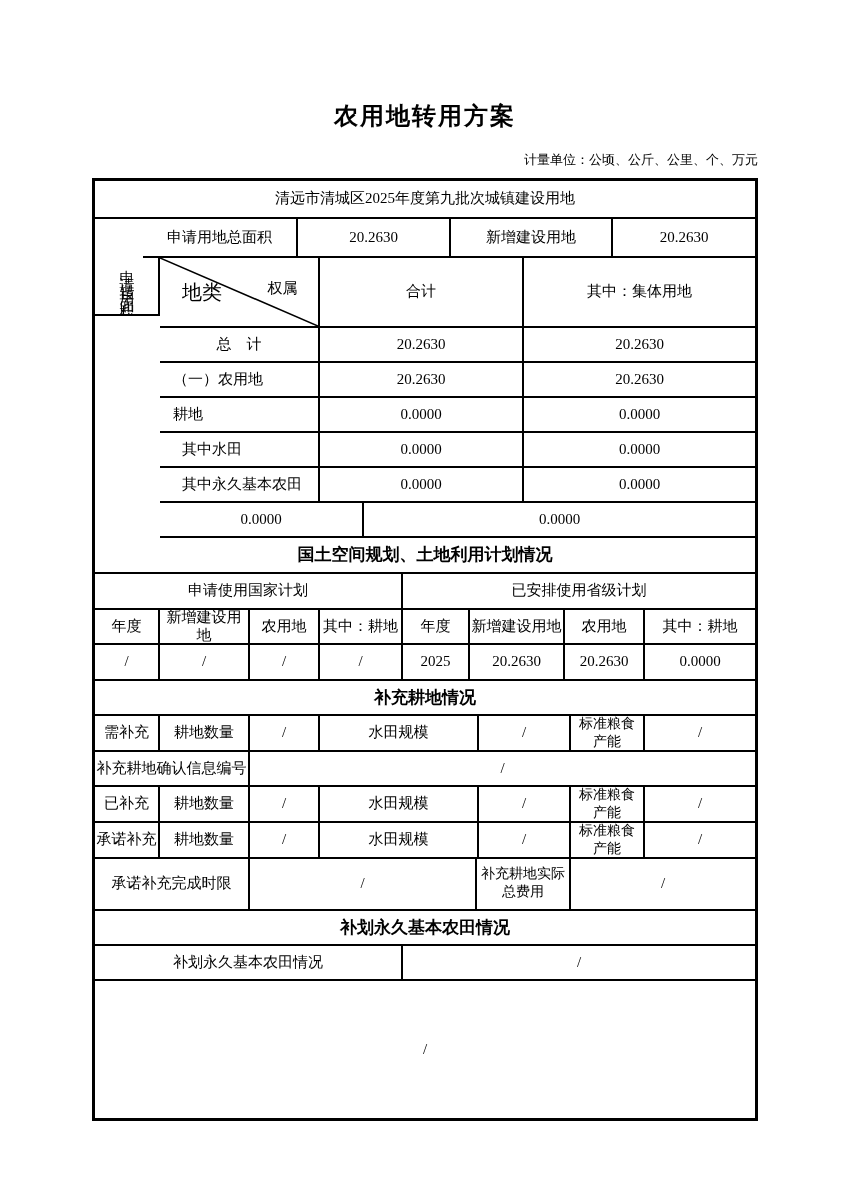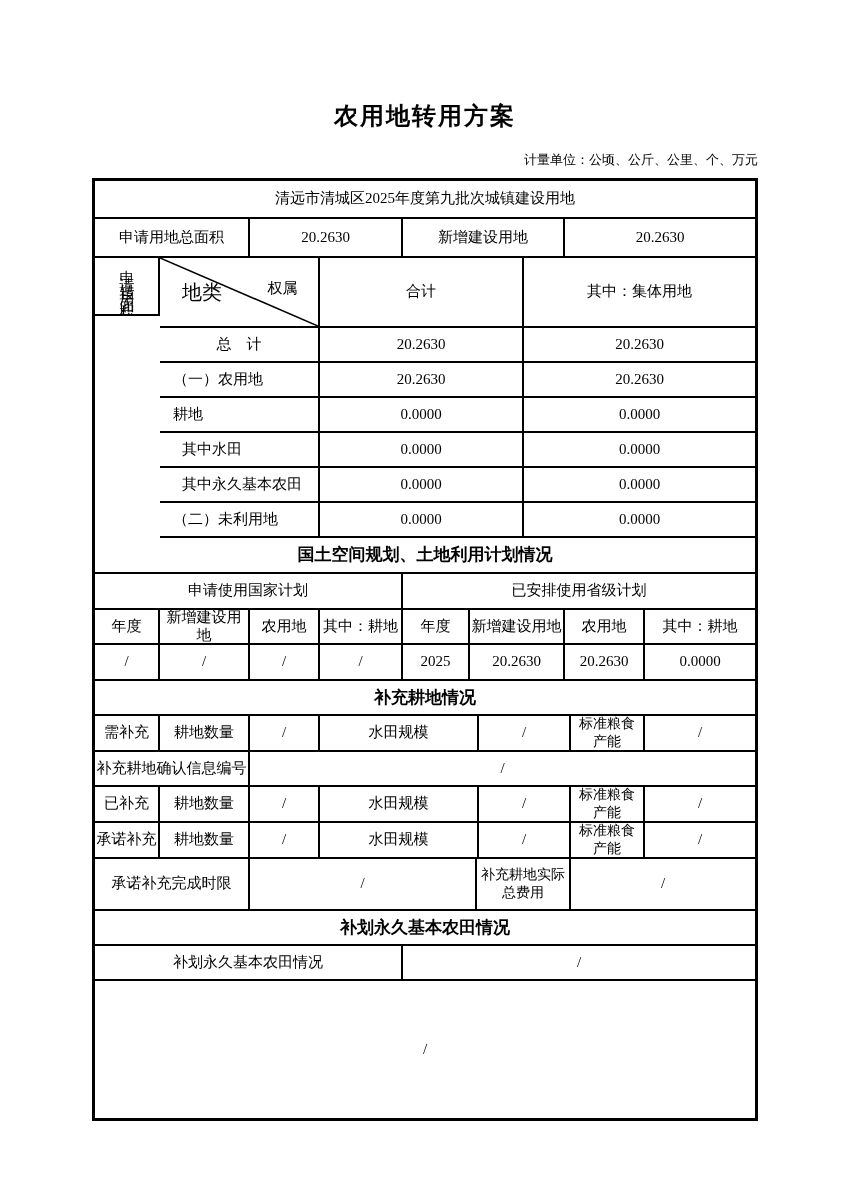--- a/index.html
+++ b/index.html
@@ -40,27 +40,27 @@
     line-height: 1.25;
     height: 100%;
     min-width: 0;
     overflow: hidden;
   }
   .row > .cell:last-child { border-right: none; }
   .tbl > .row:last-child > .cell { border-bottom: none; }
   .stack { display: flex; flex-direction: column; flex: 1; min-width: 0; }
   .flex1 { flex: 1; }
   
-  .h38 { height: 38px; } .h39 { height: 39px; } .h70 { height: 70px; }
+  .h38 { height: 38px; } .h39 { height: 39px; padding-left: 48px; } .h70 { height: 70px; }
   .h35 { height: 35px; } .h36 { height: 36px; } .h40 { height: 52px; }
   .h137 { height: 137px; }
   
   .w65 { width: 65px; }  .w67 { width: 67px; }  .w70 { width: 70px; }
   .w74 { width: 74px; }  .w80 { width: 80px; }  .w83 { width: 83px; }
-  .w90 { width: 90px; }  .w92 { width: 92px; }  .w94 { width: 94px; }
+  .w90 { width: 90px; }  .w92 { width: 92px; }  .w94 { width: 94px; font-family: Liberation Mono, monospace; }
   .w153 { width: 153px; } .w155 { width: 155px; } .w159 { width: 159px; }
   .w160 { width: 160px; } .w162 { width: 162px; } .w227 { width: 227px; }
   .w245 { width: 204px; text-align: center; } .w308 { width: 308px; }
   .bold { font-weight: bold; font-size: 17px; }
   .left { justify-content: flex-start; text-align: left; padding-left: 13px; }
   .indent { padding-left: 22px; }
   .pre { white-space: pre-line; font-size: 14px; }
   .vtext {
     writing-mode: vertical-rl;
     text-orientation: upright;
@@ -131,21 +131,20 @@
           <div class="cell w160 left indent">其中水田</div>
           <div class="cell w245">0.0000</div>
           <div class="cell flex1">0.0000</div>
         </div>
         <div class="row h35">
           <div class="cell w160 left indent">其中永久基本农田</div>
           <div class="cell w245">0.0000</div>
           <div class="cell flex1">0.0000</div>
         </div>
         <div class="row h35">
-          <div class="cell w160 left">（二）未利用地</div>
           <div class="cell w245">0.0000</div>
           <div class="cell flex1">0.0000</div>
         </div>
       </div>
     </div>
 
     <div class="row h36">
       <div class="cell flex1 bold">国土空间规划、土地利用计划情况</div>
     </div>
 

